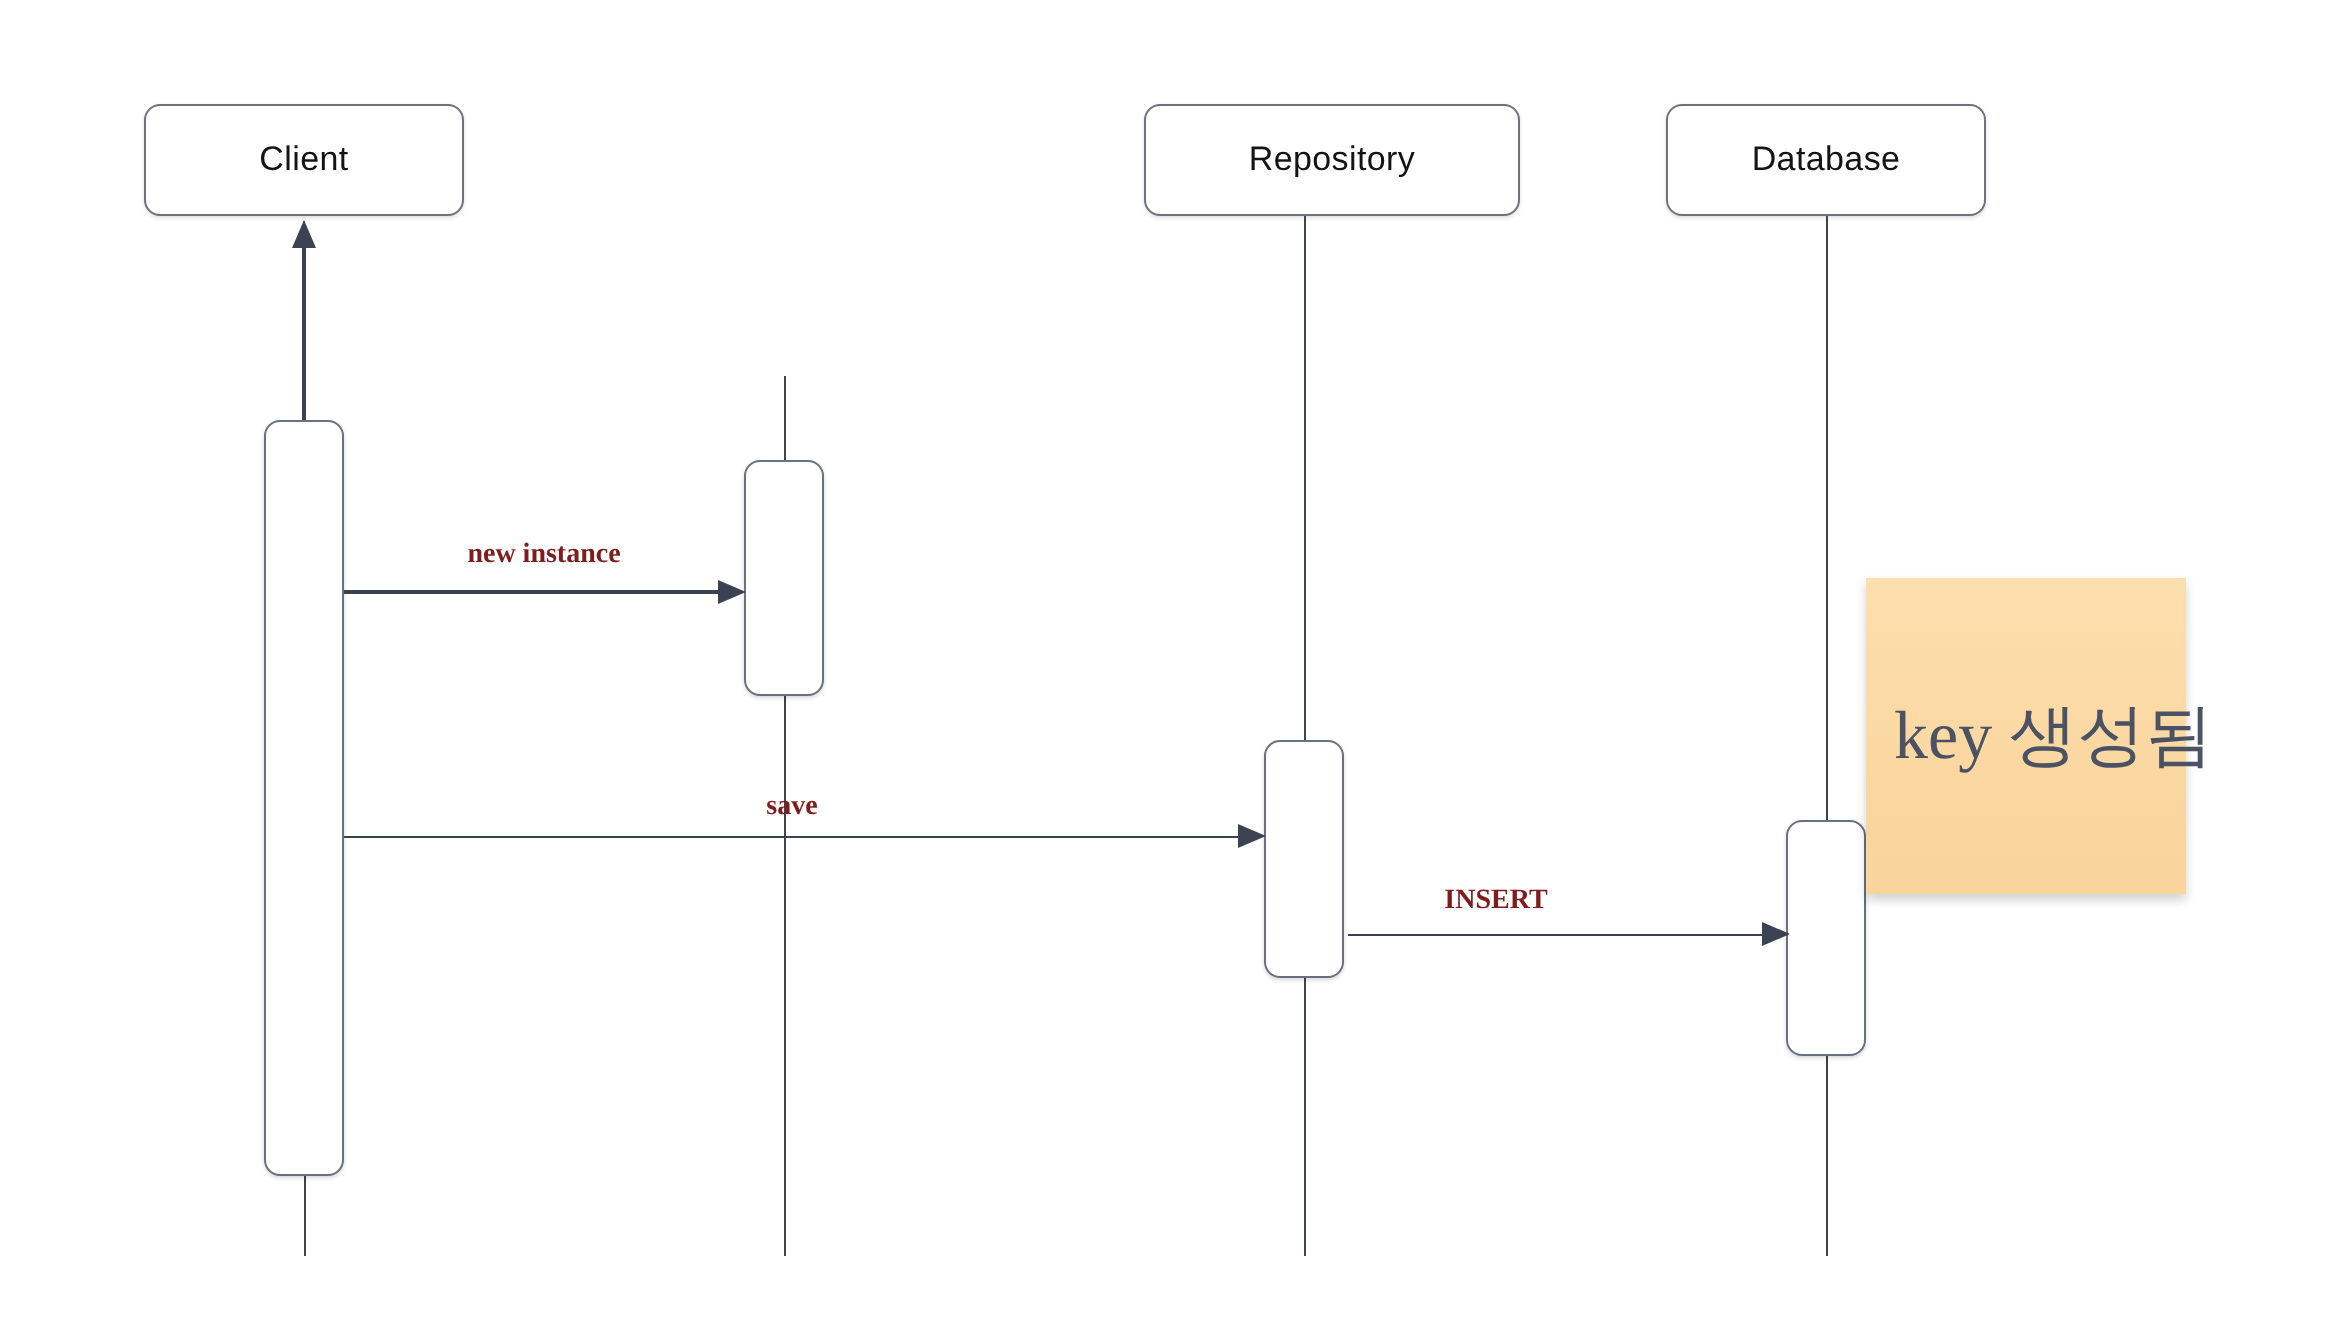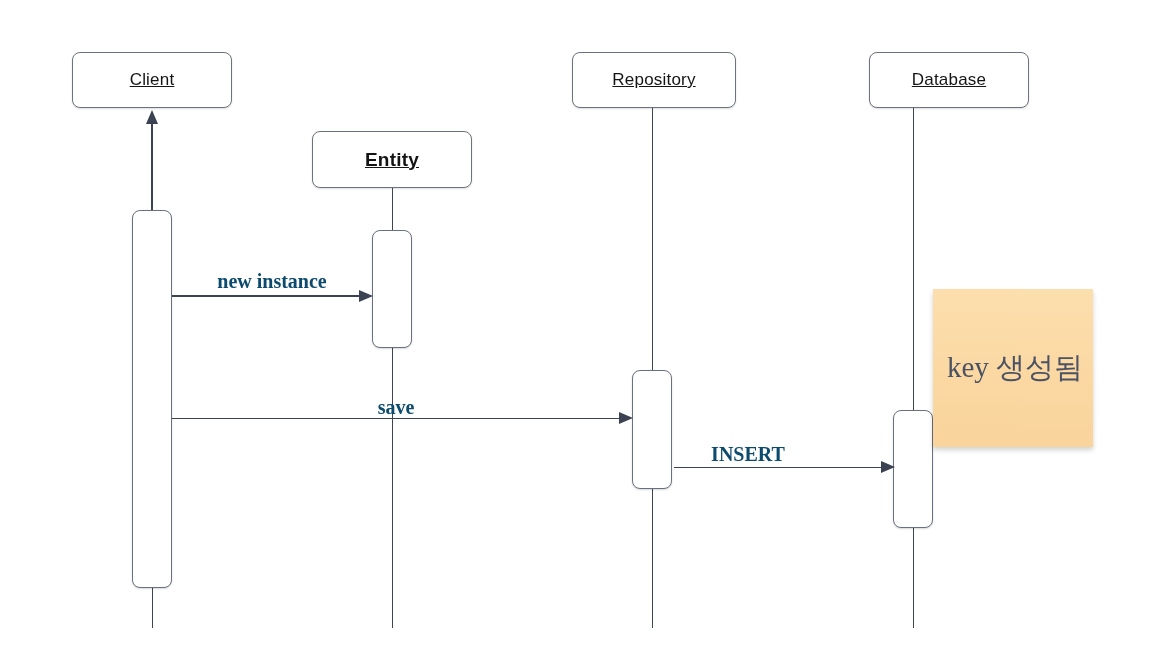--- a/index.html
+++ b/index.html
@@ -9,21 +9,21 @@
     overflow:hidden; font-family:"Liberation Sans", sans-serif;
   }
   
   .actor {
     position:absolute; background:#ffffff;
     border:1px solid #6d737e; border-radius:8px;
     display:flex; align-items:center; justify-content:center;
     box-shadow:0 1px 2px rgba(0,0,0,0.14);
   }
   .actor-label {
-    text-decoration:underline; font-size:17px; color:#141414;
+    font-size:17px; color:#141414;
     letter-spacing:0.2px;
   }
   .actor-label.bold { font-weight:bold; font-size:19px; }
   
   .lifeline { position:absolute; width:1px; background:#3e4450; }
   
   .activation {
     position:absolute; width:40px; background:#ffffff;
     border:1px solid #697080; border-radius:8px;
     box-shadow:0 1px 2px rgba(0,0,0,0.16);
@@ -37,52 +37,49 @@
     border-left:14px solid #3b4252;
   }
   .head-up {
     position:absolute; width:0; height:0;
     border-left:6px solid transparent; border-right:6px solid transparent;
     border-bottom:14px solid #3b4252;
   }
   .msg-label {
     position:absolute; transform:translateX(-50%); white-space:nowrap;
     font-family:"Liberation Serif", serif; font-weight:bold;
-    font-size:20px; color:#0c4a6e;
+    font-size:14px; color:#7f1d1d;
   }
   
   .note {
     position:absolute; left:933px; top:289px; width:160px; height:158px;
     background:linear-gradient(180deg, #fcdfae 0%, #fbd8a2 55%, #f9d49c 100%);
     box-shadow:0 3px 5px rgba(0,0,0,0.18);
     display:flex; align-items:center;
   }
   .note-text {
-    font-family:"Liberation Serif", serif; font-size:29px; color:#4b5263;
+    font-family:"Liberation Serif", serif; font-size:34px; color:#4b5263;
     padding-left:14px; white-space:nowrap;
   }
 </style>
 </head>
 <body>
 
 <div class="canvas">
 
   <div class="actor" style="left:72px; top:52px; width:160px; height:56px;">
     <span class="actor-label">Client</span>
   </div>
 
-  <div class="actor" style="left:312px; top:131px; width:160px; height:57px;">
-    <span class="actor-label bold">Entity</span>
-  </div>
 
-  <div class="actor" style="left:572px; top:52px; width:164px; height:56px;">
+  <div class="actor" style="left:572px; top:52px; width:188px; height:56px;">
     <span class="actor-label">Repository</span>
   </div>
 
-  <div class="actor" style="left:833px; top:52px; width:160px; height:56px;margin-left:36px;">
+  <div class="actor" style="left:833px; top:52px; width:160px; height:56px;">
     <span class="actor-label">Database</span>
   </div>
 
   <div class="lifeline" style="left:151.5px; top:588px; height:40px;"></div>
 
   <div class="lifeline" style="left:391.5px; top:188px; height:42px;"></div>
   <div class="lifeline" style="left:391.5px; top:348px; height:280px;"></div>
 
   <div class="lifeline" style="left:651.5px; top:108px; height:262px;"></div>
   <div class="lifeline" style="left:651.5px; top:489px; height:139px;"></div>

